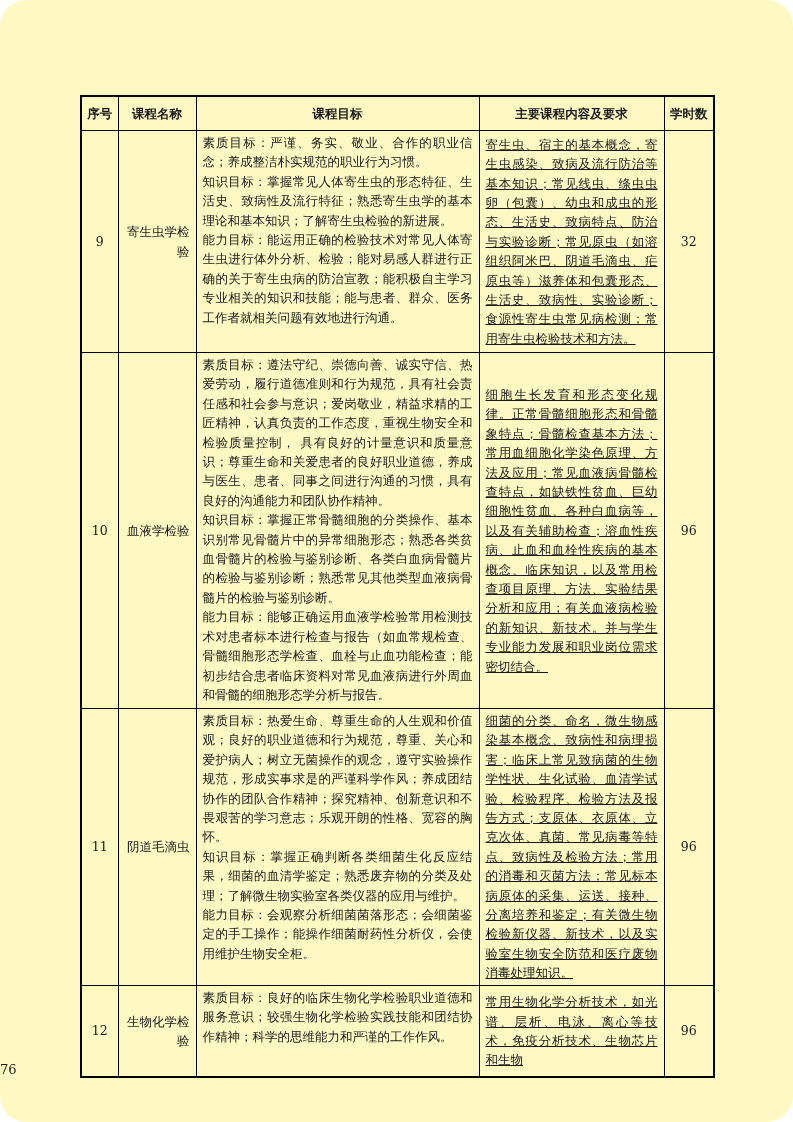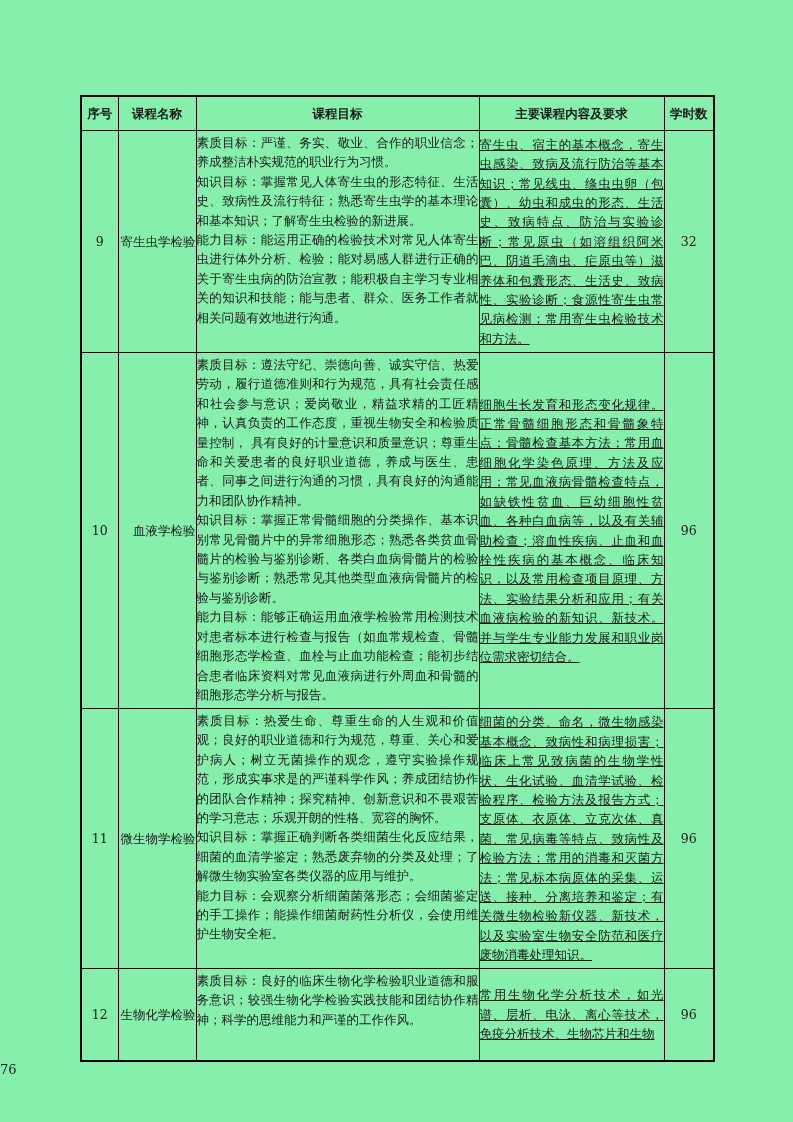--- a/index.html
+++ b/index.html
@@ -10,36 +10,37 @@
   body {
     width: 793px;
     height: 1122px;
     position: relative;
     font-family: "DejaVu Serif", "Liberation Serif", serif;
     color: #1a1a1a;
   }
   .page {
     position: absolute;
     inset: 0;
-    background: #86efac;
+    background: #fef9c3;
+    border-radius: 26px;
   }
   table.course-table {
     position: absolute;
     left: 80px;
     top: 95px;
     width: 633px;
     border-collapse: collapse;
     table-layout: fixed;
     border: 2px solid #000;
   }
   table.course-table td, table.course-table th {
     border: 1px solid #000;
     font-size: 12.5px;
     line-height: 19.4px;
-    padding: 2px 0;
+    padding: 2px 6px;
     word-break: break-all;
     overflow: hidden;
   }
   table.course-table th {
     font-weight: bold;
     text-align: center;
     height: 29px;
     padding: 2px 2px;
   }
   td.c-no, td.c-hours {
@@ -118,21 +119,21 @@
         <td class="c-obj">
           <p>素质目标：遵法守纪、崇德向善、诚实守信、热爱劳动，履行道德准则和行为规范，具有社会责任感和社会参与意识；爱岗敬业，精益求精的工匠精神，认真负责的工作态度，重视生物安全和检验质量控制， 具有良好的计量意识和质量意识；尊重生命和关爱患者的良好职业道德，养成与医生、患者、同事之间进行沟通的习惯，具有良好的沟通能力和团队协作精神。</p>
           <p>知识目标：掌握正常骨髓细胞的分类操作、基本识别常见骨髓片中的异常细胞形态；熟悉各类贫血骨髓片的检验与鉴别诊断、各类白血病骨髓片的检验与鉴别诊断；熟悉常见其他类型血液病骨髓片的检验与鉴别诊断。</p>
           <p>能力目标：能够正确运用血液学检验常用检测技术对患者标本进行检查与报告（如血常规检查、骨髓细胞形态学检查、血栓与止血功能检查；能初步结合患者临床资料对常见血液病进行外周血和骨髓的细胞形态学分析与报告。</p>
         </td>
         <td class="c-content">细胞生长发育和形态变化规律。正常骨髓细胞形态和骨髓象特点；骨髓检查基本方法；常用血细胞化学染色原理、方法及应用；常见血液病骨髓检查特点，如缺铁性贫血、巨幼细胞性贫血、各种白血病等，以及有关辅助检查；溶血性疾病、止血和血栓性疾病的基本概念、临床知识，以及常用检查项目原理、方法、实验结果分析和应用；有关血液病检验的新知识、新技术。并与学生专业能力发展和职业岗位需求密切结合。</td>
         <td class="c-hours">96</td>
       </tr>
       <tr class="row-11">
         <td class="c-no">11</td>
-        <td class="c-name">微生物学检验</td>
+        <td class="c-name">阴道毛滴虫</td>
         <td class="c-obj">
           <p>素质目标：热爱生命、尊重生命的人生观和价值观；良好的职业道德和行为规范，尊重、关心和爱护病人；树立无菌操作的观念，遵守实验操作规范，形成实事求是的严谨科学作风；养成团结协作的团队合作精神；探究精神、创新意识和不畏艰苦的学习意志；乐观开朗的性格、宽容的胸怀。</p>
           <p>知识目标：掌握正确判断各类细菌生化反应结果，细菌的血清学鉴定；熟悉废弃物的分类及处理；了解微生物实验室各类仪器的应用与维护。</p>
           <p>能力目标：会观察分析细菌菌落形态；会细菌鉴定的手工操作；能操作细菌耐药性分析仪，会使用维护生物安全柜。</p>
         </td>
         <td class="c-content">细菌的分类、命名，微生物感染基本概念、致病性和病理损害；临床上常见致病菌的生物学性状、生化试验、血清学试验、检验程序、检验方法及报告方式；支原体、衣原体、立克次体、真菌、常见病毒等特点、致病性及检验方法；常用的消毒和灭菌方法；常见标本病原体的采集、运送、接种、分离培养和鉴定；有关微生物检验新仪器、新技术，以及实验室生物安全防范和医疗废物消毒处理知识。</td>
         <td class="c-hours">96</td>
       </tr>
       <tr class="row-12">
         <td class="c-no">12</td>

